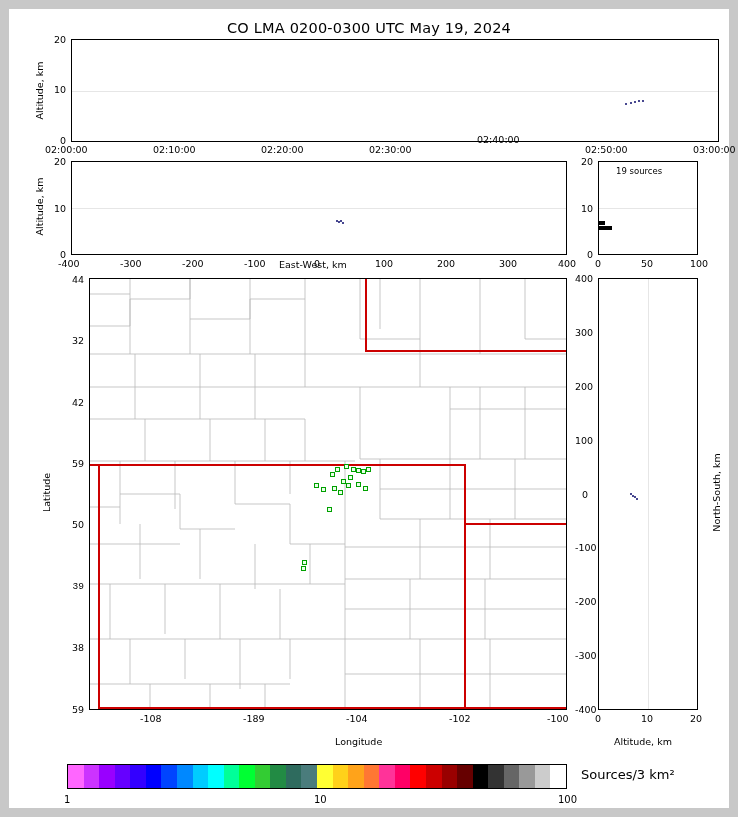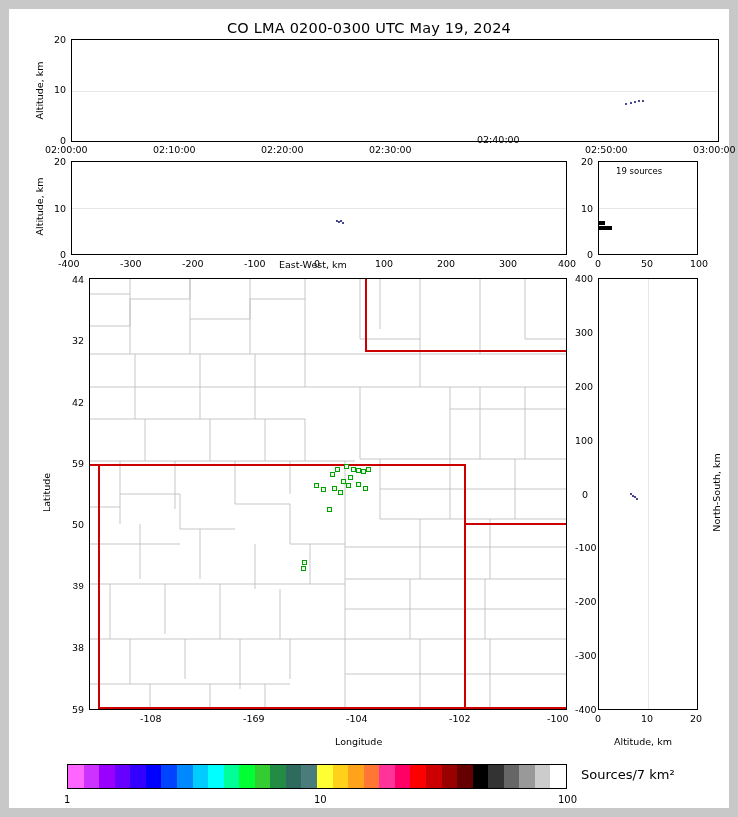--- a/index.html
+++ b/index.html
@@ -214,21 +214,21 @@
   <div class="tick tklabel-y" style="left:50px;top:695px;width:25px;">59</div>
   <div class="tick tklabel-y" style="left:50px;top:633px;width:25px;">38</div>
   <div class="tick tklabel-y" style="left:50px;top:572px;width:25px;font-family:Liberation Mono, monospace;">39</div>
   <div class="tick tklabel-y" style="left:50px;top:510px;width:25px;">50</div>
   <div class="tick tklabel-y" style="left:50px;top:449px;width:25px;">59</div>
   <div class="tick tklabel-y" style="left:50px;top:388px;width:25px;">42</div>
   <div class="tick tklabel-y" style="left:50px;top:326px;width:25px;">32</div>
   <div class="tick tklabel-y" style="left:50px;top:265px;width:25px;">44</div>
   <div class="axlabel rot" style="left:7px;top:478px;width:60px;text-align:center;">Latitude</div>
   <div class="tick" style="left:131px;top:704px;">-108</div>
-  <div class="tick" style="left:234px;top:704px;">-169</div>
+  <div class="tick" style="left:234px;top:704px;">-189</div>
   <div class="tick" style="left:337px;top:704px;">-104</div>
   <div class="tick" style="left:440px;top:704px;">-102</div>
   <div class="tick" style="left:538px;top:704px;">-100</div>
   <div class="axlabel" style="left:290px;top:727px;padding-left:36px;">Longitude</div>
 
   <div class="axes" style="left:589px;top:269px;width:100px;height:432px;">
     <div class="inner">
       <div class="gridline" style="left:49px;top:0;width:1px;height:100%;"></div>
       <div class="pt" style="left:31px;top:214px;"></div>
       <div class="pt" style="left:33px;top:216px;"></div>
@@ -281,15 +281,15 @@
       <span style="background: rgb(0, 0, 0); width: 3.125%;"></span>
       <span style="background: rgb(51, 51, 51); width: 3.125%;"></span>
       <span style="background: rgb(102, 102, 102); width: 3.125%;"></span>
       <span style="background: rgb(153, 153, 153); width: 3.125%;"></span>
       <span style="background: rgb(204, 204, 204); width: 3.125%;"></span>
       <span style="background: rgb(255, 255, 255); width: 3.125%;"></span>
     </div>
   <div class="cbartick" style="left:55px;top:785px;">1</div>
   <div class="cbartick" style="left:305px;top:785px;">10</div>
   <div class="cbartick" style="left:549px;top:785px;">100</div>
-  <div class="cbarlabel" style="left:572px;top:758px;">Sources/7 km²</div>
+  <div class="cbarlabel" style="left:572px;top:758px;">Sources/3 km²</div>
 
 </div>
 
 </body></html>

